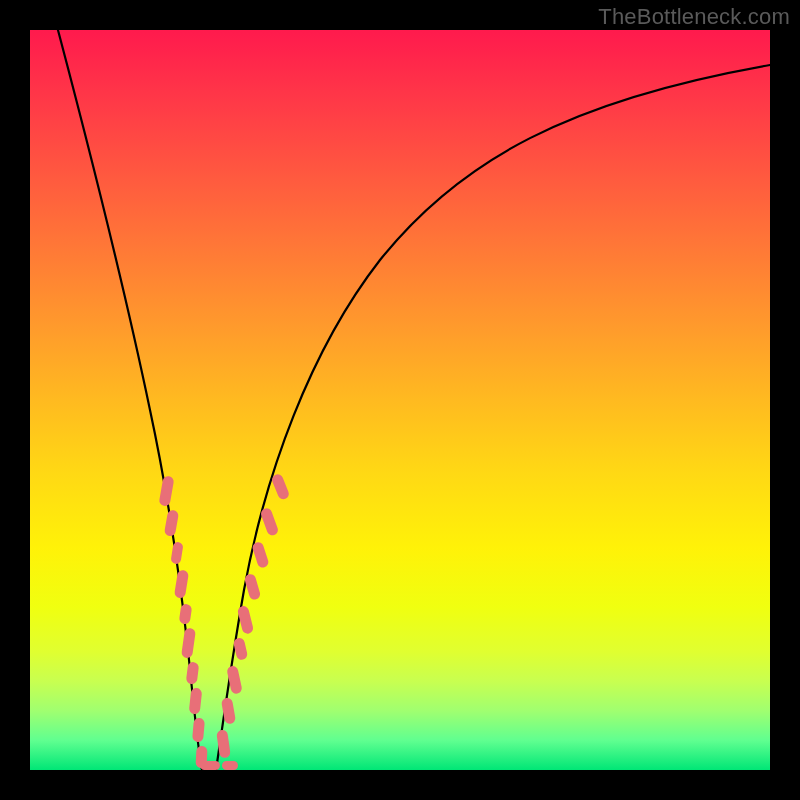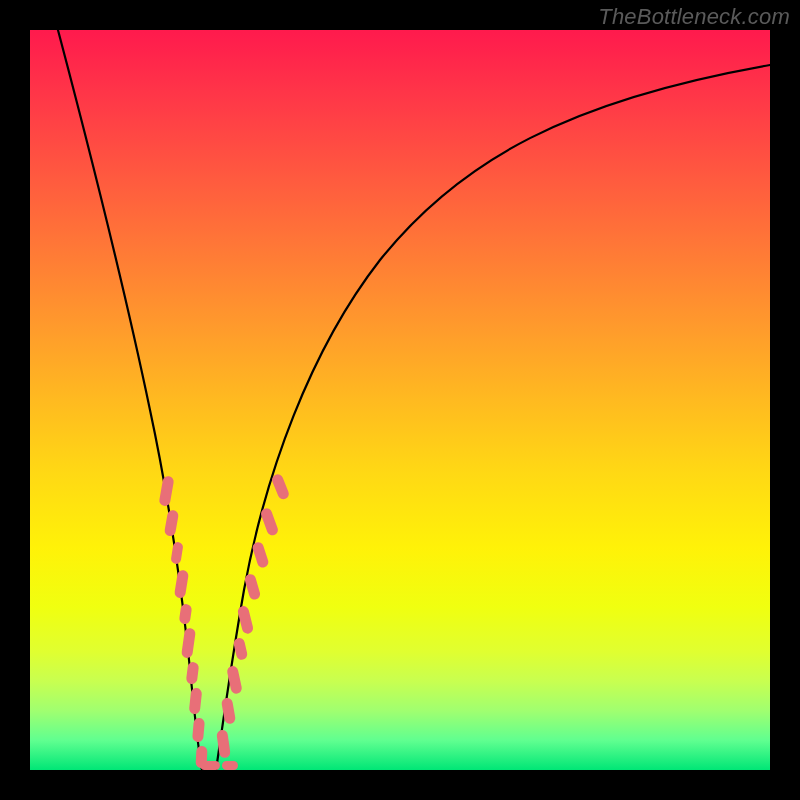--- a/index.html
+++ b/index.html
@@ -11,21 +11,20 @@
     overflow: hidden;
     font-family: Arial, Helvetica, sans-serif;
   }
   .frame {
     position: absolute;
     top: 0;
     left: 0;
     width: 800px;
     height: 800px;
     background: #000;
-    font-style: italic;
   }
   .plot-area {
     position: absolute;
     top: 30px;
     left: 30px;
     width: 740px;
     height: 740px;
     background: linear-gradient(to bottom,
       #ff1a4d 0%,
       #ff3a47 10%,

